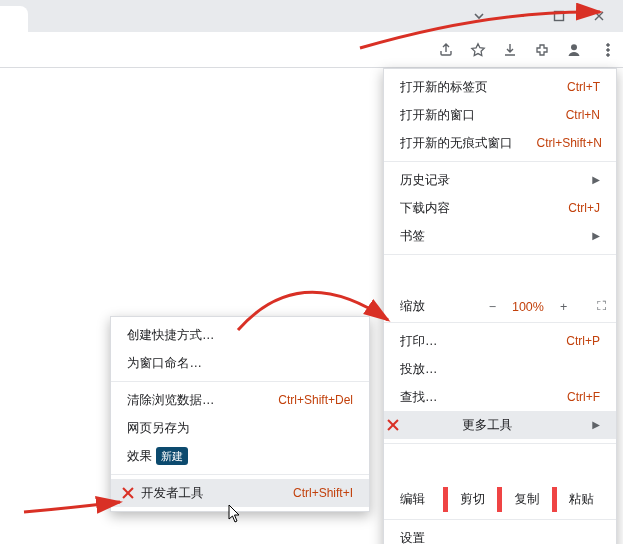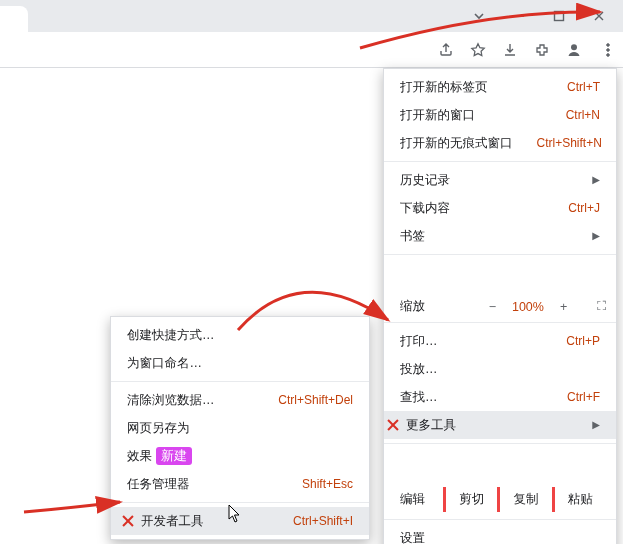--- a/index.html
+++ b/index.html
@@ -39,27 +39,27 @@
   .menu .arrow { color:#5f6368; margin-left:24px; font-size:10px; }
   .menu .sep { height:1px; background:#e8eaed; margin:4px 0; }
   .menu .hl { background:#e8eaed; }
   .menu .zoom-row, .menu .edit-row {
     display:flex; align-items:center; padding:3px 10px 3px 16px; gap:0;margin-top:40px;
   }
   .menu .zoom-row .label, .menu .edit-row .label { flex:0 0 auto; margin-right:18px; }
   .menu .zoom-row .zctl { flex:1; display:flex; align-items:center; justify-content:flex-end; gap:16px; color:#5f6368; }
   .menu .zoom-row .zctl .pct { color:#c2410c; }
   .menu .zoom-row .fs { margin-left:14px; }
-  .menu .edit-row .ecell { flex:1; text-align:center; border-left:3px solid #ef4444; padding:4px 0; }
+  .menu .edit-row .ecell { flex:1; text-align:center; border-left:5px solid #ef4444; padding:4px 0; }
   .menu .edit-row .ecell:first-of-type { border-left:1px solid #e8eaed; }
 
   #main-menu { top:68px; right:6px; width:234px; }
   #sub-menu  { top:316px; left:110px; width:260px; }
 
-  .badge { display:inline-block; background:#d946ef; color:#fff; border-radius:3px; padding:0 5px; font-size:13px; margin-left:4px; }
+  .badge { display:inline-block; background:#0c4a6e; color:#fff; border-radius:3px; padding:0 5px; font-size:11px; margin-left:4px; }
 
   
   .crossmark { width:14px; height:14px; margin-right:6px; flex:0 0 auto; position:relative; }
   .crossmark::before, .crossmark::after {
     content:""; position:absolute; left:6px; top:0; width:2px; height:14px; background:#d93025;
   }
   .crossmark::before { transform:rotate(45deg); }
   .crossmark::after  { transform:rotate(-45deg); }
 
   
@@ -174,21 +174,21 @@
     <span class="label">打印…</span>
     <span class="shortcut">Ctrl+P</span>
   </div>
   <div class="item">
     <span class="label">投放…</span>
   </div>
   <div class="item">
     <span class="label">查找…</span>
     <span class="shortcut">Ctrl+F</span>
   </div>
-  <div class="item hl" style="padding-left:2px;">
+  <div class="item hl" style="padding-left:2px;text-align:center;">
     <span class="crossmark"></span>
     <span class="label">更多工具</span>
     <span class="arrow">▶</span>
   </div>
   <div class="sep"></div>
   <div class="edit-row">
     <span class="label">编辑</span>
     <span class="ecell">剪切</span>
     <span class="ecell">复制</span>
     <span class="ecell">粘贴</span>
@@ -218,24 +218,20 @@
     <span class="label">清除浏览数据…</span>
     <span class="shortcut">Ctrl+Shift+Del</span>
   </div>
   <div class="item">
     <span class="label">网页另存为</span>
   </div>
   <div class="item">
     <span class="label">
       <span>效果</span><span class="badge">新建</span>
     </span>
-  </div>
-  <div class="item">
-    <span class="label">任务管理器</span>
-    <span class="shortcut">Shift+Esc</span>
   </div>
   <div class="sep"></div>
   <div class="item hl" style="padding-left:10px;">
     <span class="crossmark"></span>
     <span class="label">开发者工具</span>
     <span class="shortcut">Ctrl+Shift+I</span>
   </div>
 </div>
 
 <svg class="arrow-svg" style="left:350px; top:0px;" width="260" height="55">

